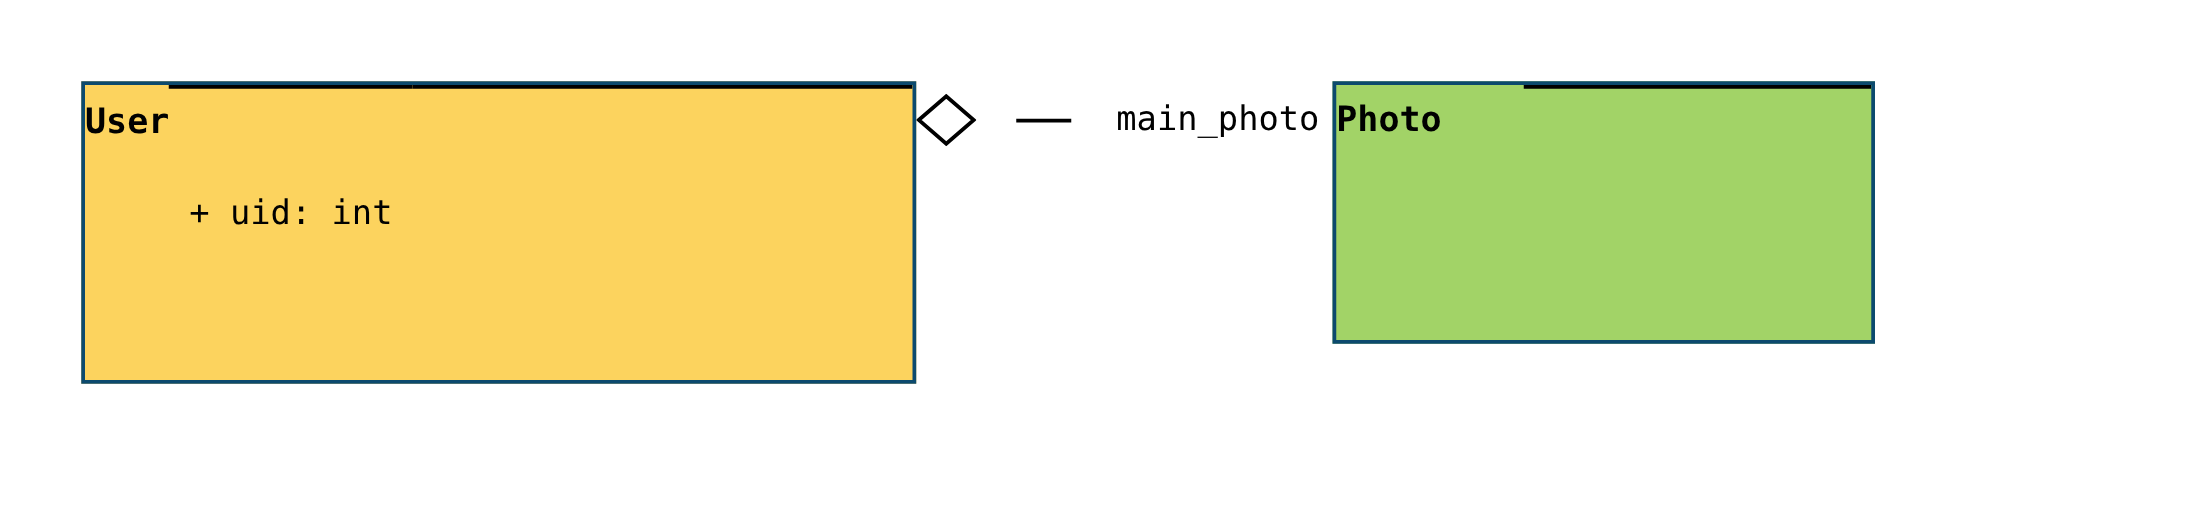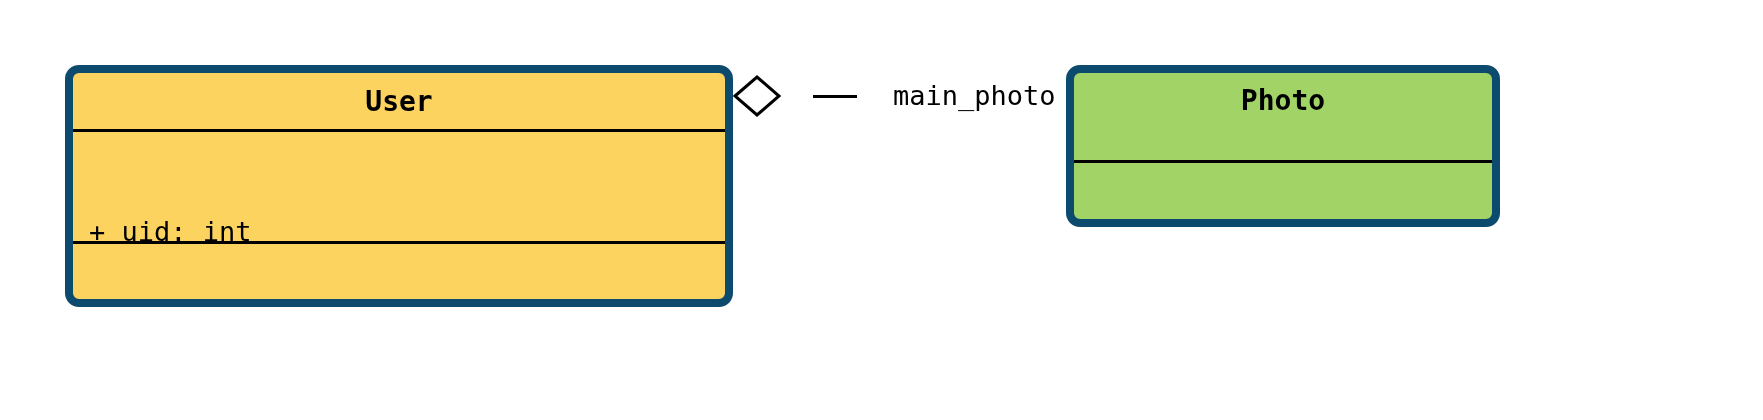--- a/index.html
+++ b/index.html
@@ -12,28 +12,27 @@
     width: 1763px;
     height: 420px;
     background: #ffffff;
     font-family: "DejaVu Sans Mono", monospace;
     color: #000000;
     overflow: hidden;
   }
   .class-box {
     position: absolute;
     box-sizing: border-box;
-    border: 8px solid #0c4a6e;
-    border-radius: 14px;
+    border: 3px solid #0c4a6e;
+    border-radius: 0;
     overflow: hidden;
     display: flex;
-    flex-direction: column;
   }
   .user-box  { left: 65px;   top: 65px; width: 668px; height: 242px; }
-  .photo-box { left: 1066px; top: 65px; width: 434px; height: 162px; gap: 33px; }
+  .photo-box { left: 1066px; top: 65px; width: 434px; height: 210px; gap: 33px; }
 
   .class-header {
     display: flex;
     align-items: center;
     justify-content: center;
     font-weight: bold;
     font-size: 28px;
     flex: 0 0 auto;
   }
   .user-box  .class-header { height: 56px; }

